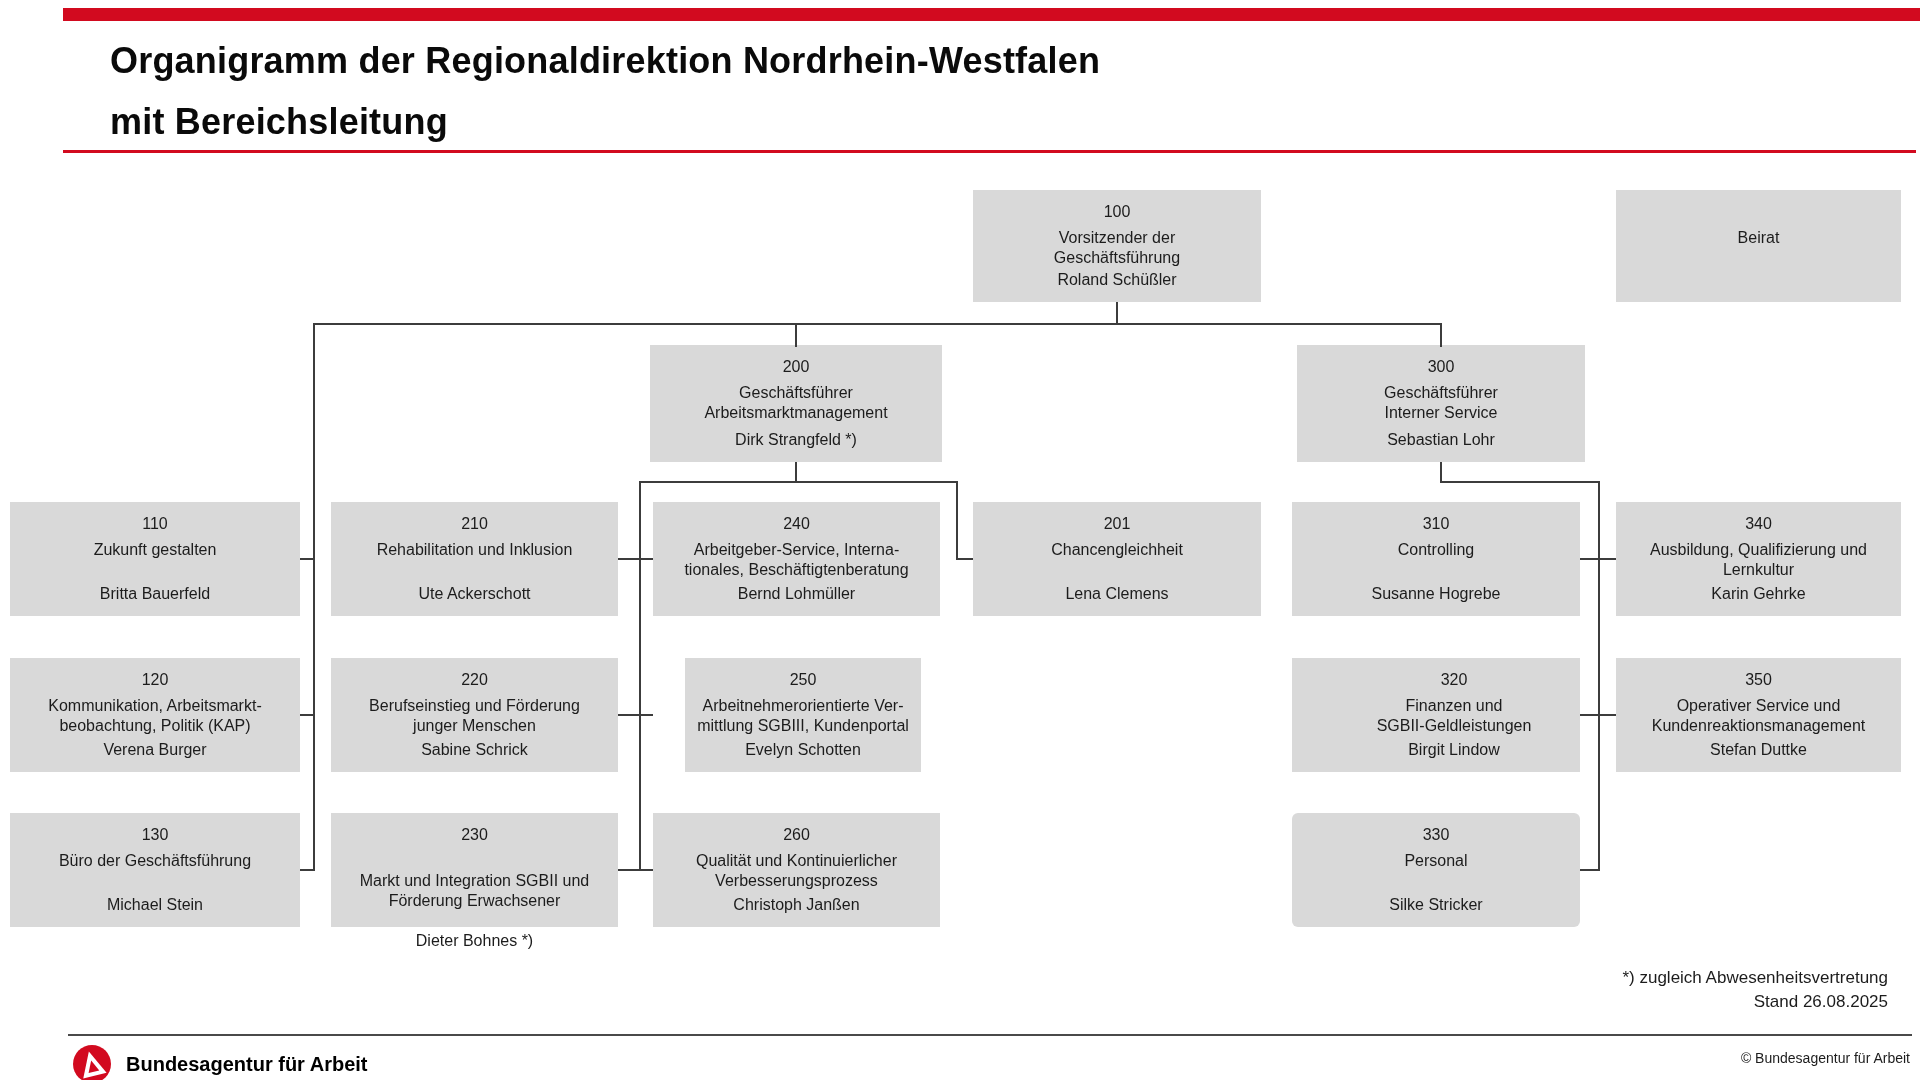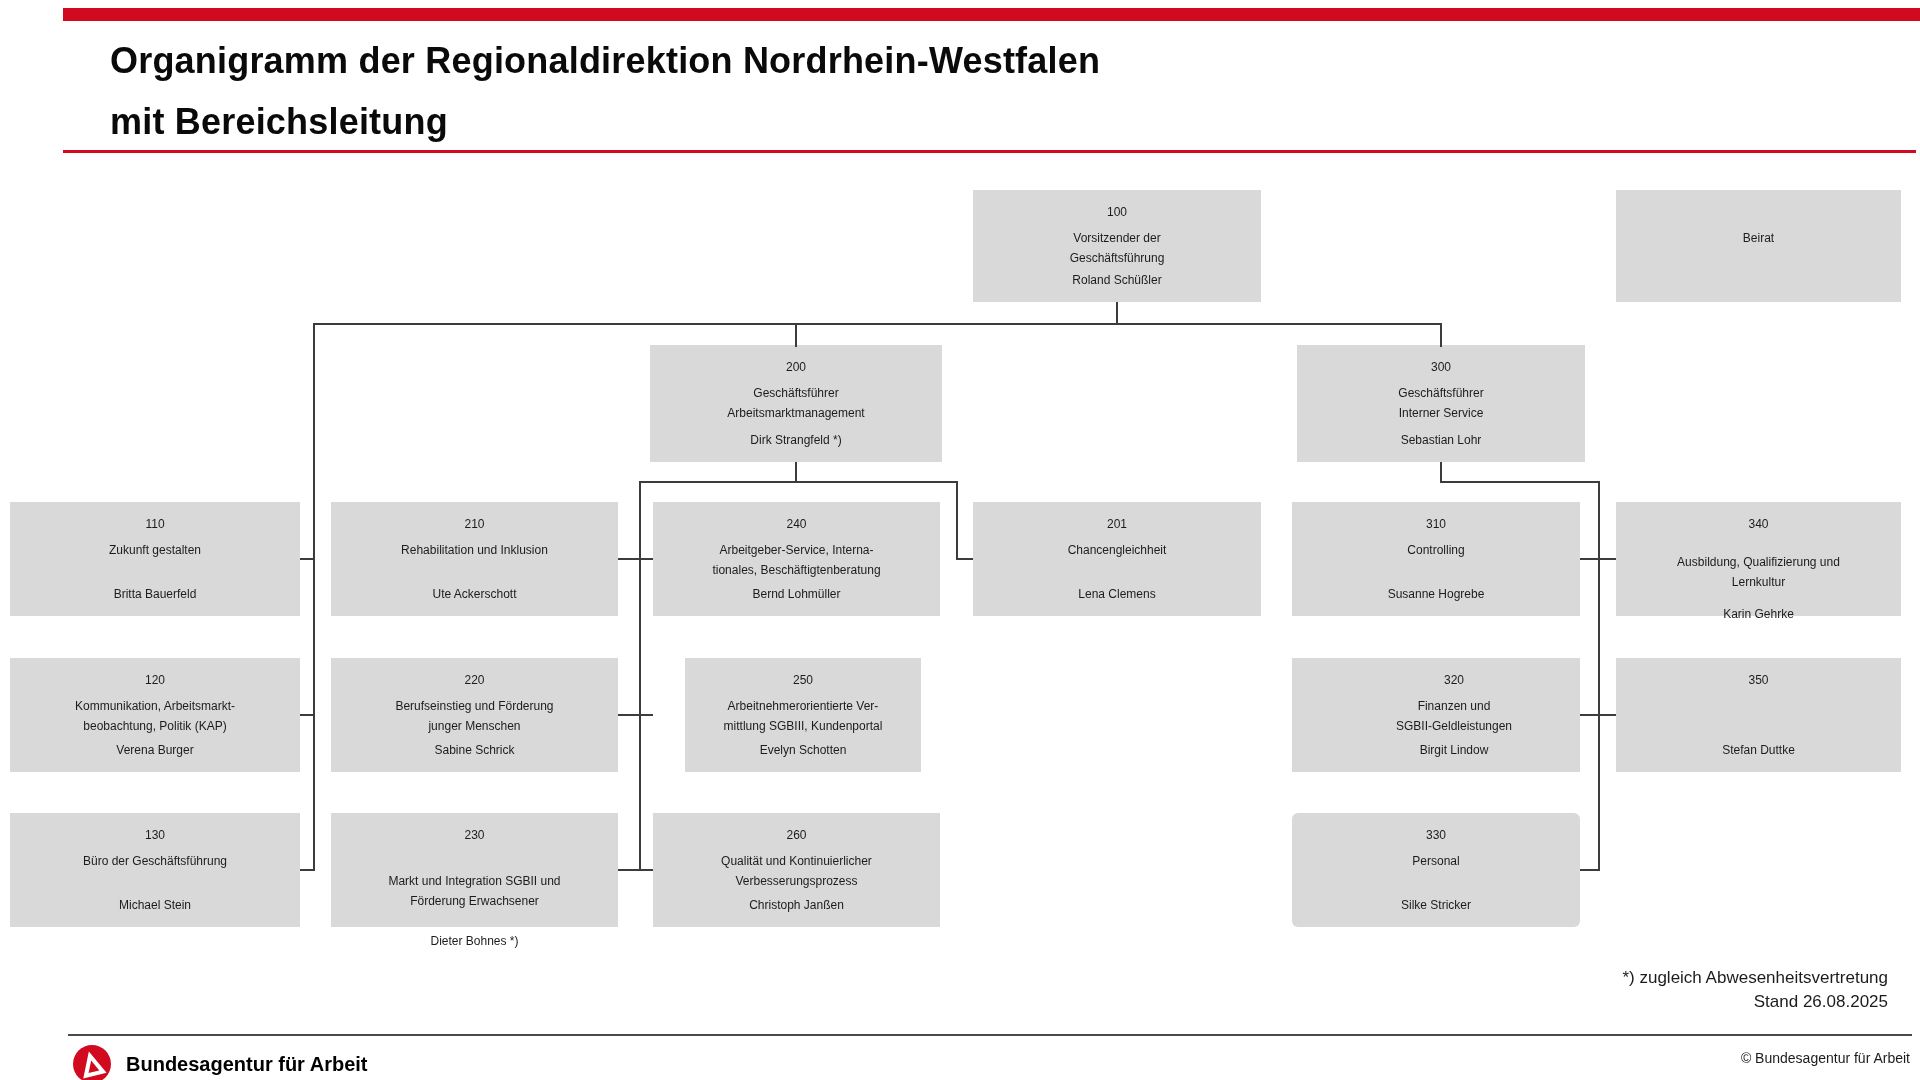--- a/index.html
+++ b/index.html
@@ -11,21 +11,21 @@
   .page-title{
     position:absolute;left:110px;top:30px;width:1500px;
     font-size:36px;font-weight:bold;line-height:61px;color:#0a0a0a;
     white-space:pre-line;letter-spacing:0.2px;
   }
   .title-underline{position:absolute;left:63px;right:4px;top:150px;height:3px;background:#d20a1f;}
   
   .node{
     position:absolute;background:#d9d9d9;box-sizing:border-box;
     display:flex;flex-direction:column;align-items:center;text-align:center;
-    padding:12px 8px 12px;font-size:12px;line-height:20px;color:#1c1c1c;
+    padding:12px 8px 12px;font-size:16px;line-height:20px;color:#1c1c1c;
   }
   .node-code{min-height:20px;margin-bottom:6px;}
   .node-title{white-space:pre-line;}
   .node-person{margin-top:auto;}
   
   .conn{position:absolute;background:#3c3c3c;}
   
   .footnote{
     position:absolute;right:32px;top:966px;text-align:right;
     font-size:17px;line-height:24px;white-space:pre-line;color:#1c1c1c;
@@ -133,28 +133,30 @@
       <div class="node-code">320</div>
       <div class="node-title">Finanzen und
 SGBII-Geldleistungen</div>
       <div class="node-person">Birgit Lindow</div>
     </div>
     <div class="node" style="left: 1292px; top: 813px; width: 288px; height: 114px; border-radius: 6px;">
       <div class="node-code">330</div>
       <div class="node-title">Personal</div>
       <div class="node-person">Silke Stricker</div>
     </div>
-    <div class="node" style="left: 1616px; top: 502px; width: 285px; height: 114px; gap: 12px;">
+    <div class="node" style="left: 1616px; top: 502px; width: 285px; height: 114px;">
       <div class="node-code">340</div>
       <div class="node-title">Ausbildung, Qualifizierung und
 Lernkultur</div>
       <div class="node-person">Karin Gehrke</div>
     </div>
     <div class="node" style="left: 1616px; top: 658px; width: 285px; height: 114px;">
       <div class="node-code">350</div>
+      <div class="node-title">Operativer Service und
+Kundenreaktionsmanagement</div>
       <div class="node-person">Stefan Duttke</div>
     </div>
   </div>
 
 <div id="connectors">
     <div class="conn" style="left: 1116px; top: 302px; width: 2px; height: 23px;"></div>
     <div class="conn" style="left: 313px; top: 323px; width: 1129px; height: 2px;"></div>
     <div class="conn" style="left: 795px; top: 323px; width: 2px; height: 24px;"></div>
     <div class="conn" style="left: 1440px; top: 323px; width: 2px; height: 24px;"></div>
     <div class="conn" style="left: 313px; top: 323px; width: 2px; height: 548px;"></div>

